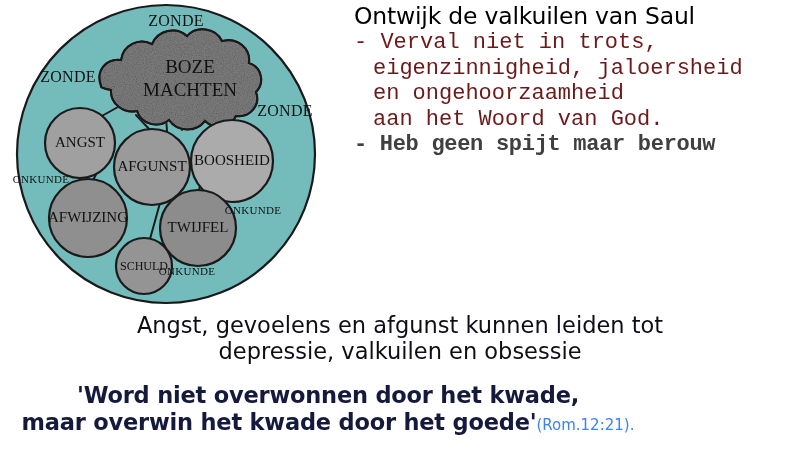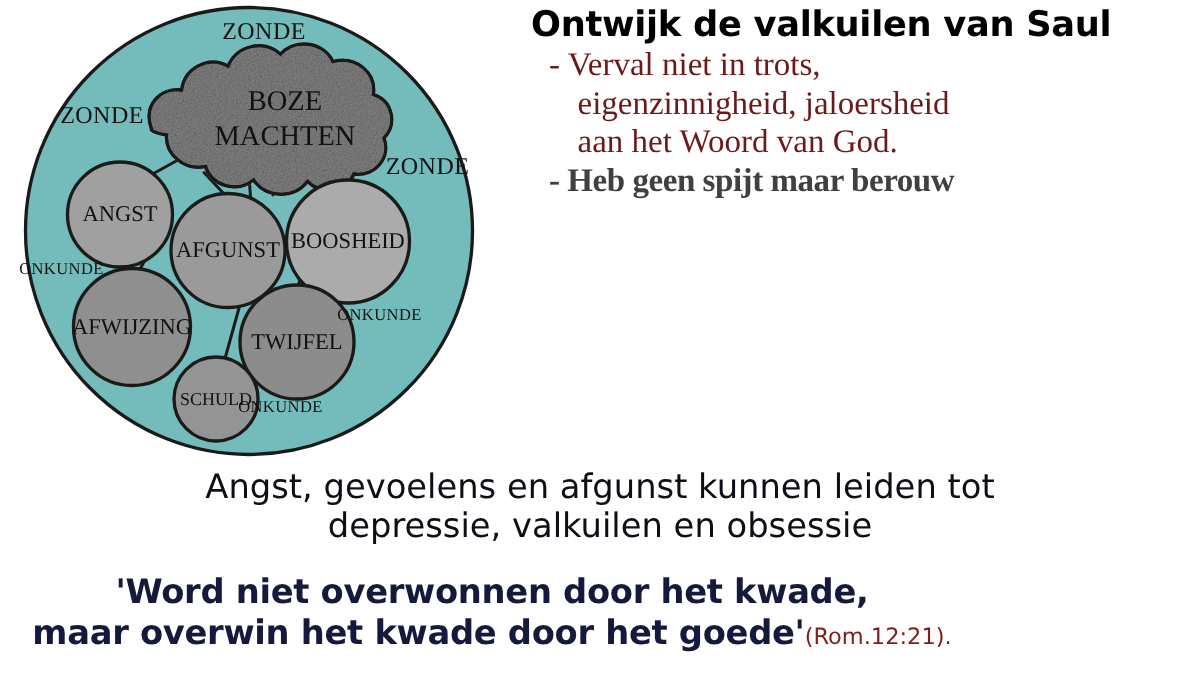--- a/index.html
+++ b/index.html
@@ -37,35 +37,35 @@
   .dg-cloud  { font-size: 19px; }
 
   
   #right-text {
     position: absolute;
     left: 352px; top: 2px;
     width: 448px; height: 308px;
   }
   .rt-title {
     font-family: "DejaVu Sans", sans-serif;
-    font-weight: bold;
+    font-weight: normal;
     font-size: 23.5px;
     color: #000000;
     letter-spacing: -0.2px;
     line-height: 1.08;
     white-space: nowrap;
     margin: 2px 4px 1px 2px;
   }
   .rt-line {
-    font-family: Liberation Serif, serif;
+    font-family: Liberation Mono, monospace;
     font-size: 22px;
     color: #6d1919;
     line-height: 1.16;
     white-space: nowrap;
-    margin-left: 14px;
+    margin-left: 2px;
   }
   .rt-line.indent { padding-left: 19px; }
   .rt-line.bold {
     font-weight: bold;
     color: #404040;
     letter-spacing: -0.3px;
   }
 
   
   #bottom-note {
@@ -94,21 +94,21 @@
     font-size: 22.5px;
     color: #151a3c;
     line-height: 1.2;
     white-space: nowrap;
     letter-spacing: -0.2px;
   }
   .bq-ref {
     font-family: "DejaVu Sans", sans-serif;
     font-weight: normal;
     font-size: 15px;
-    color: #7f1d1d;
+    color: #3b82f6;
     letter-spacing: 0;
   }
 </style>
 </head>
 <body>
 
 <div id="root">
 
   <div id="diagram">
     <svg width="340" height="312" viewBox="0 0 340 312" xmlns="http://www.w3.org/2000/svg">
@@ -201,20 +201,21 @@
           <text class="dg-label dg-onkunde" x="187" y="272">ONKUNDE</text>
         </g>
     </svg>
   </div>
 
   <div id="right-text">
     <div class="rt-title">Ontwijk de valkuilen van Saul</div>
     <div id="rt-lines">
         <div class="rt-line">- Verval niet in trots,</div>
         <div class="rt-line indent">eigenzinnigheid, jaloersheid</div>
+        <div class="rt-line indent">en ongehoorzaamheid</div>
         <div class="rt-line indent">aan het Woord van God.</div>
         <div class="rt-line bold">-  Heb geen spijt maar berouw</div>
       </div>
   </div>
 
   <div id="bottom-note">
     <div class="bn-line">Angst, gevoelens en afgunst kunnen leiden tot</div>
     <div class="bn-line">depressie, valkuilen en obsessie</div>
   </div>
 

